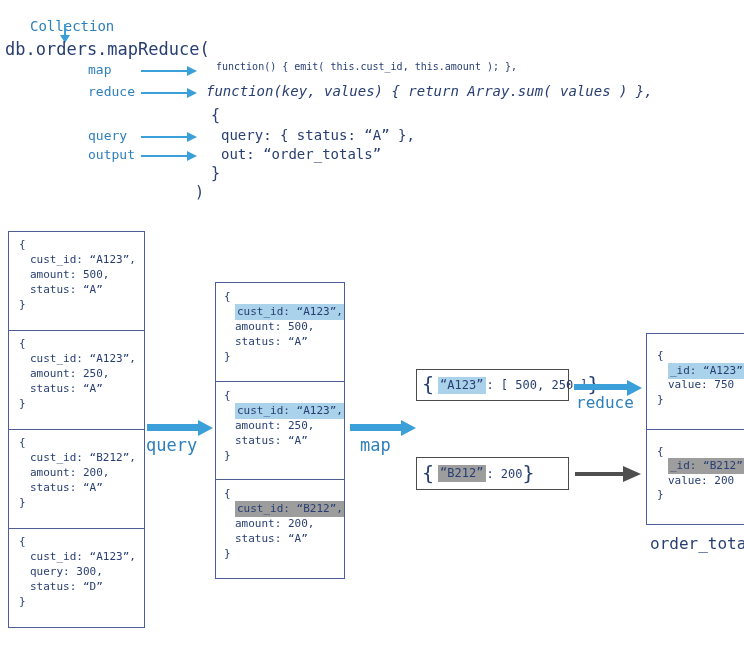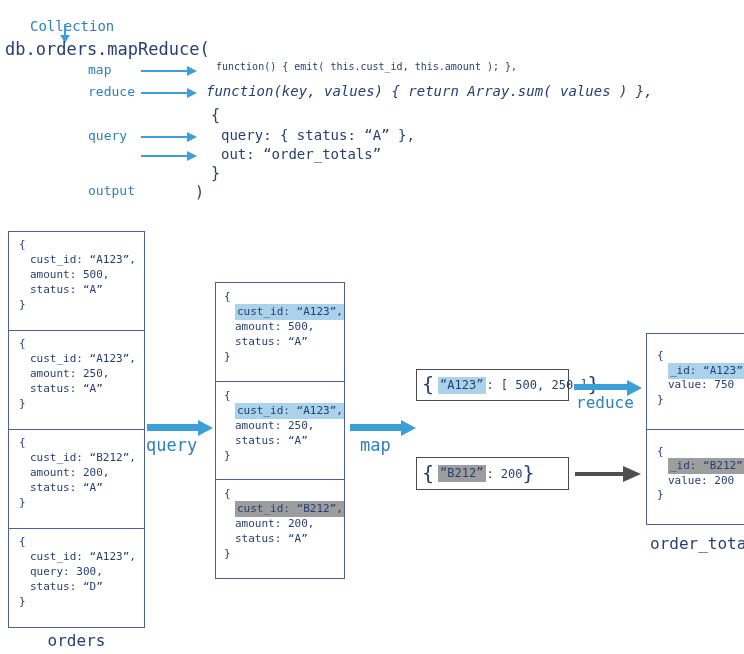--- a/index.html
+++ b/index.html
@@ -84,21 +84,21 @@
 
   <div class="code" style="left:211px; top:106px; font-size:15px;">{</div>
 
   <div class="lbl" style="left:88px; top:128px; font-size:13px;">query</div>
   <div class="sm-arrow" style="left:141px; top:132px;">
     <div class="sh"></div>
       <div class="hd"></div>
   </div>
   <div class="code" style="left:221px; top:127px; font-size:14px;">query: { status: “A” },</div>
 
-  <div class="lbl" style="left:88px; top:147px; font-size:13px;margin-top:36px;">output</div>
+  <div class="lbl" style="left:88px; top:147px; font-size:13px;">output</div>
   <div class="sm-arrow" style="left:141px; top:151px;">
     <div class="sh"></div>
       <div class="hd"></div>
   </div>
   <div class="code" style="left:221px; top:146px; font-size:14px;">out: “order_totals”</div>
 
   <div class="code" style="left:211px; top:164px; font-size:15px;">}</div>
   <div class="code" style="left:195px; top:183px; font-size:15px;">)</div>
 
   <div class="doc-box" style="left:8px; top:231px; width:137px; height:397px;">
@@ -124,21 +124,20 @@
       <div class="ln">}</div>
     </div>
     <div class="doc-cell pad-orders">
       <div class="ln">{</div>
       <div class="ln ind">cust_id: “A123”,</div>
       <div class="ln ind">query: 300,</div>
       <div class="ln ind">status: “D”</div>
       <div class="ln">}</div>
     </div>
   </div>
-  <div class="abs" style="left:8px; top:631px; width:137px; text-align:center; font-size:16px; color:var(--navy);">orders</div>
 
   <div class="flow-arrow" style="left:147px; top:420px; width:66px;">
     <div class="sh" style="width:51px;"></div>
       <div class="hd" style="left:51px;"></div>
   </div>
   <div class="lbl" style="left:146px; top:435px; font-size:17px;">query</div>
 
   <div class="doc-box" style="left:215px; top:282px; width:130px; height:297px;">
     <div class="doc-cell pad-mid">
       <div class="ln">{</div>

